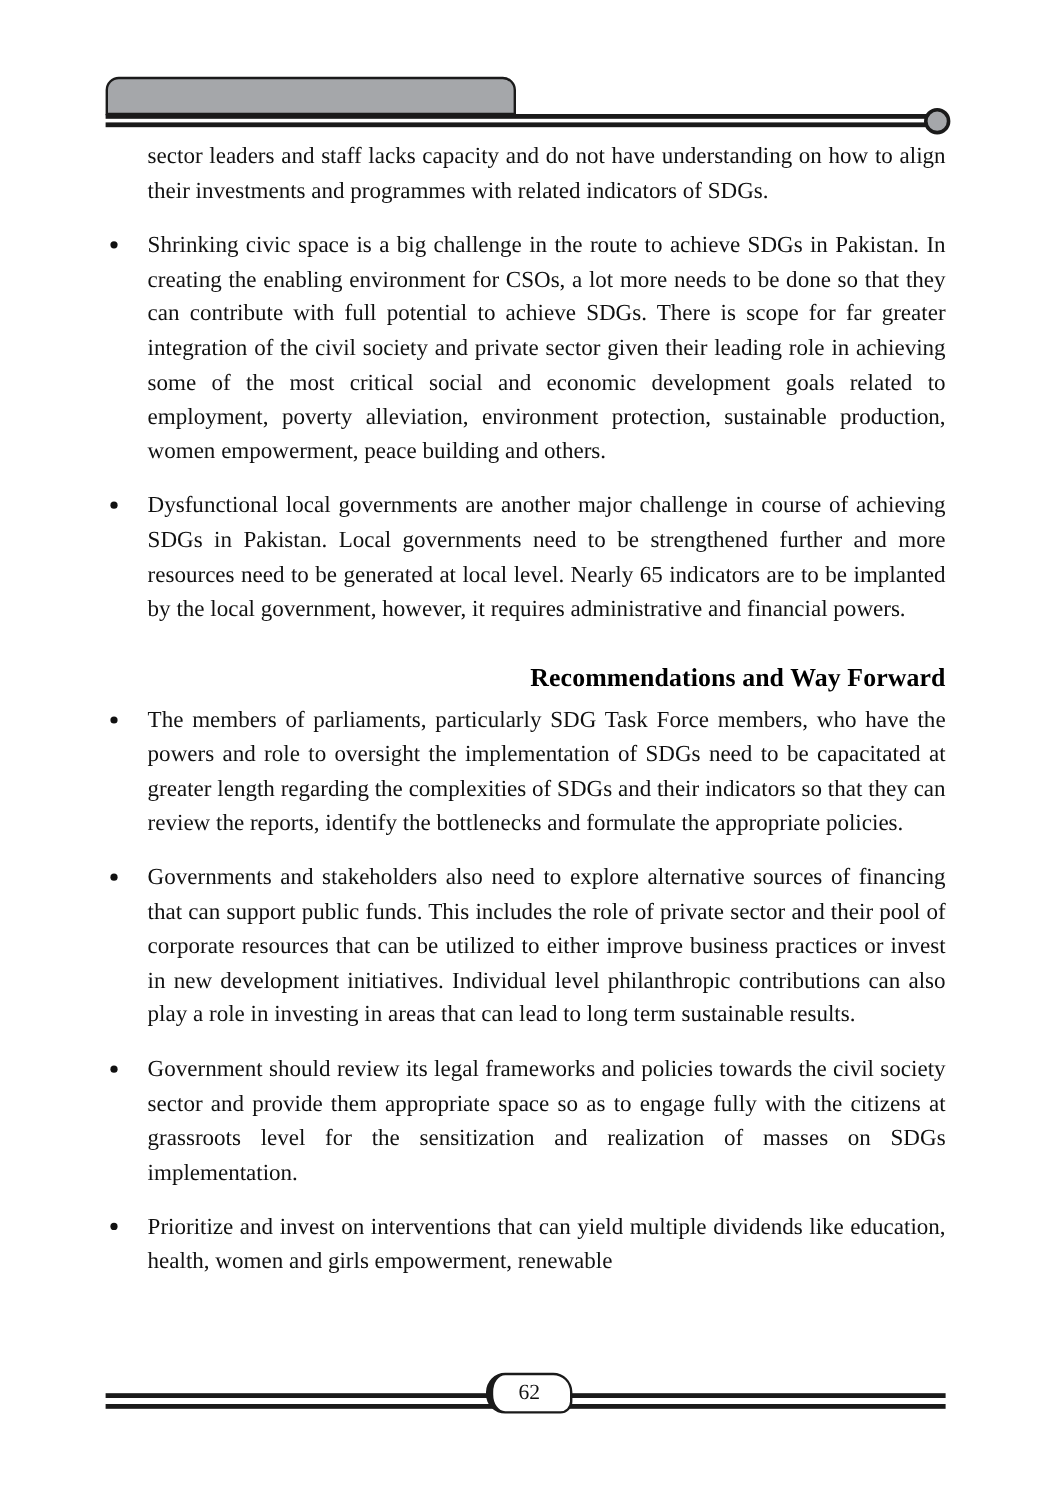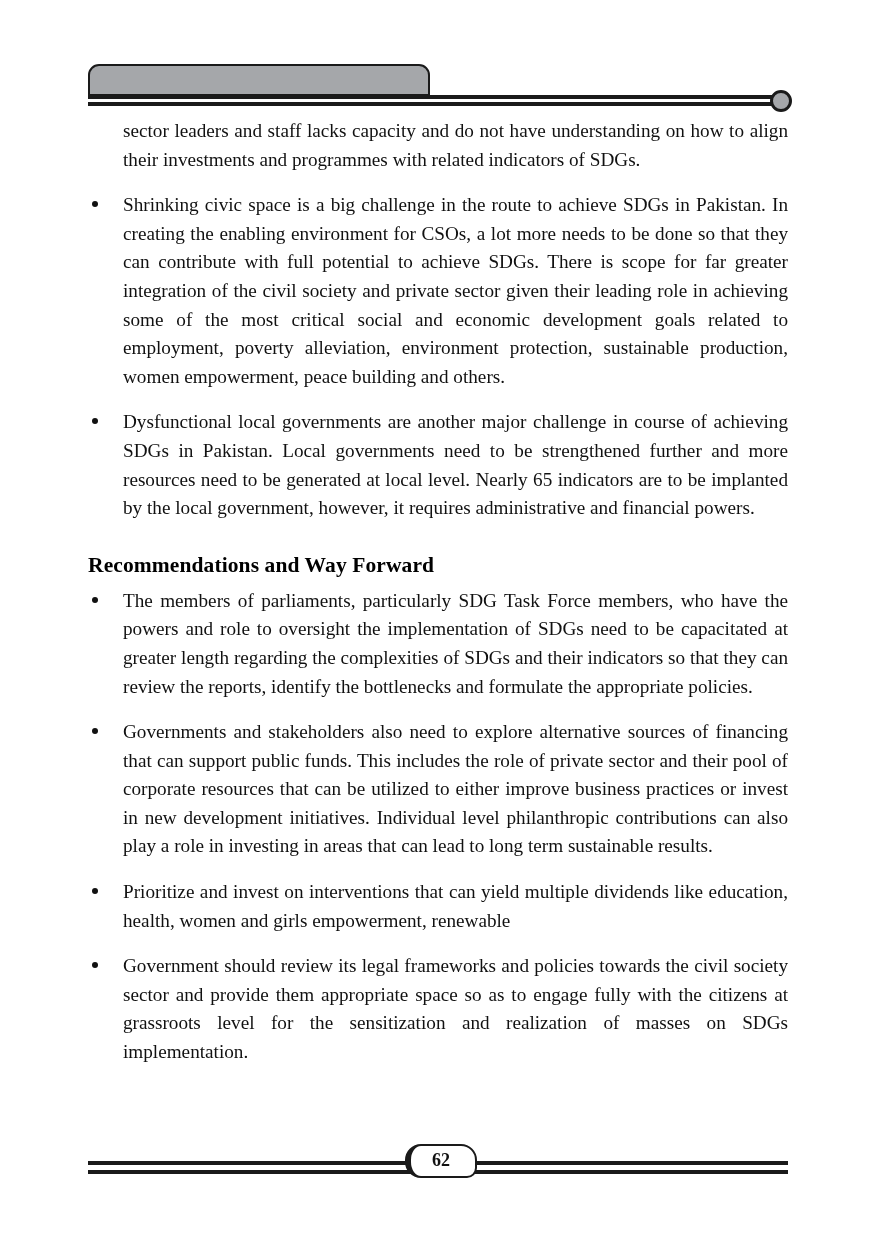--- a/index.html
+++ b/index.html
@@ -110,20 +110,21 @@
   }
 
   
   h2.section-heading {
     margin: 28px 0 8px 0;
     font-size: 21.5px;
     line-height: 28px;
     font-weight: bold;
     letter-spacing: 0.1px;
     color: #000000;
+    text-align: right;
   }
 
   
   .footer-orn {
     position: absolute;
     left: 88px;
     top: 1126px;
     width: 700px;
     height: 46px;
   }
@@ -159,21 +160,20 @@
   .footer-pagenum {
     position: absolute;
     left: 317px;
     top: 2px;
     width: 72px;
     height: 34px;
     line-height: 32px;
     text-align: center;
     font-size: 18px;
     color: #111111;
-    font-weight: bold;
   }
 </style>
 </head>
 <body>
 
 <div class="page">
 
   <div class="header-orn">
     <div class="header-tab"></div>
     <div class="header-rule-top"></div>
@@ -202,26 +202,26 @@
       <p class="para">The members of parliaments, particularly SDG Task Force members, who have the powers and role to oversight the implementation of SDGs need to be capacitated at greater length regarding the complexities of SDGs and their indicators so that they can review the reports, identify the bottlenecks and formulate the appropriate policies.</p>
     </div>
 
     <div class="bullet-row">
       <span class="dot"></span>
       <p class="para">Governments and stakeholders also need to explore alternative sources of financing that can support public funds. This includes the role of private sector and their pool of corporate resources that can be utilized to either improve business practices or invest in new development initiatives. Individual level philanthropic contributions can also play a role in investing in areas that can lead to long term sustainable results.</p>
     </div>
 
     <div class="bullet-row">
       <span class="dot"></span>
+      <p class="para">Government should review its legal frameworks and policies towards the civil society sector and provide them appropriate space so as to engage fully with the citizens at grassroots level for the sensitization and realization of masses on SDGs implementation.</p>
+    </div>
+
+    <div class="bullet-row">
+      <span class="dot"></span>
       <p class="para">Prioritize and invest on interventions that can yield multiple dividends like education, health, women and girls empowerment, renewable</p>
-    </div>
-
-    <div class="bullet-row">
-      <span class="dot"></span>
-      <p class="para">Government should review its legal frameworks and policies towards the civil society sector and provide them appropriate space so as to engage fully with the citizens at grassroots level for the sensitization and realization of masses on SDGs implementation.</p>
     </div>
 
   </div>
 
   <div class="footer-orn">
     <div class="footer-rule-top"></div>
     <div class="footer-rule-bot"></div>
     <div class="footer-tab"></div>
     <div class="footer-pagenum">62</div>
   </div>

